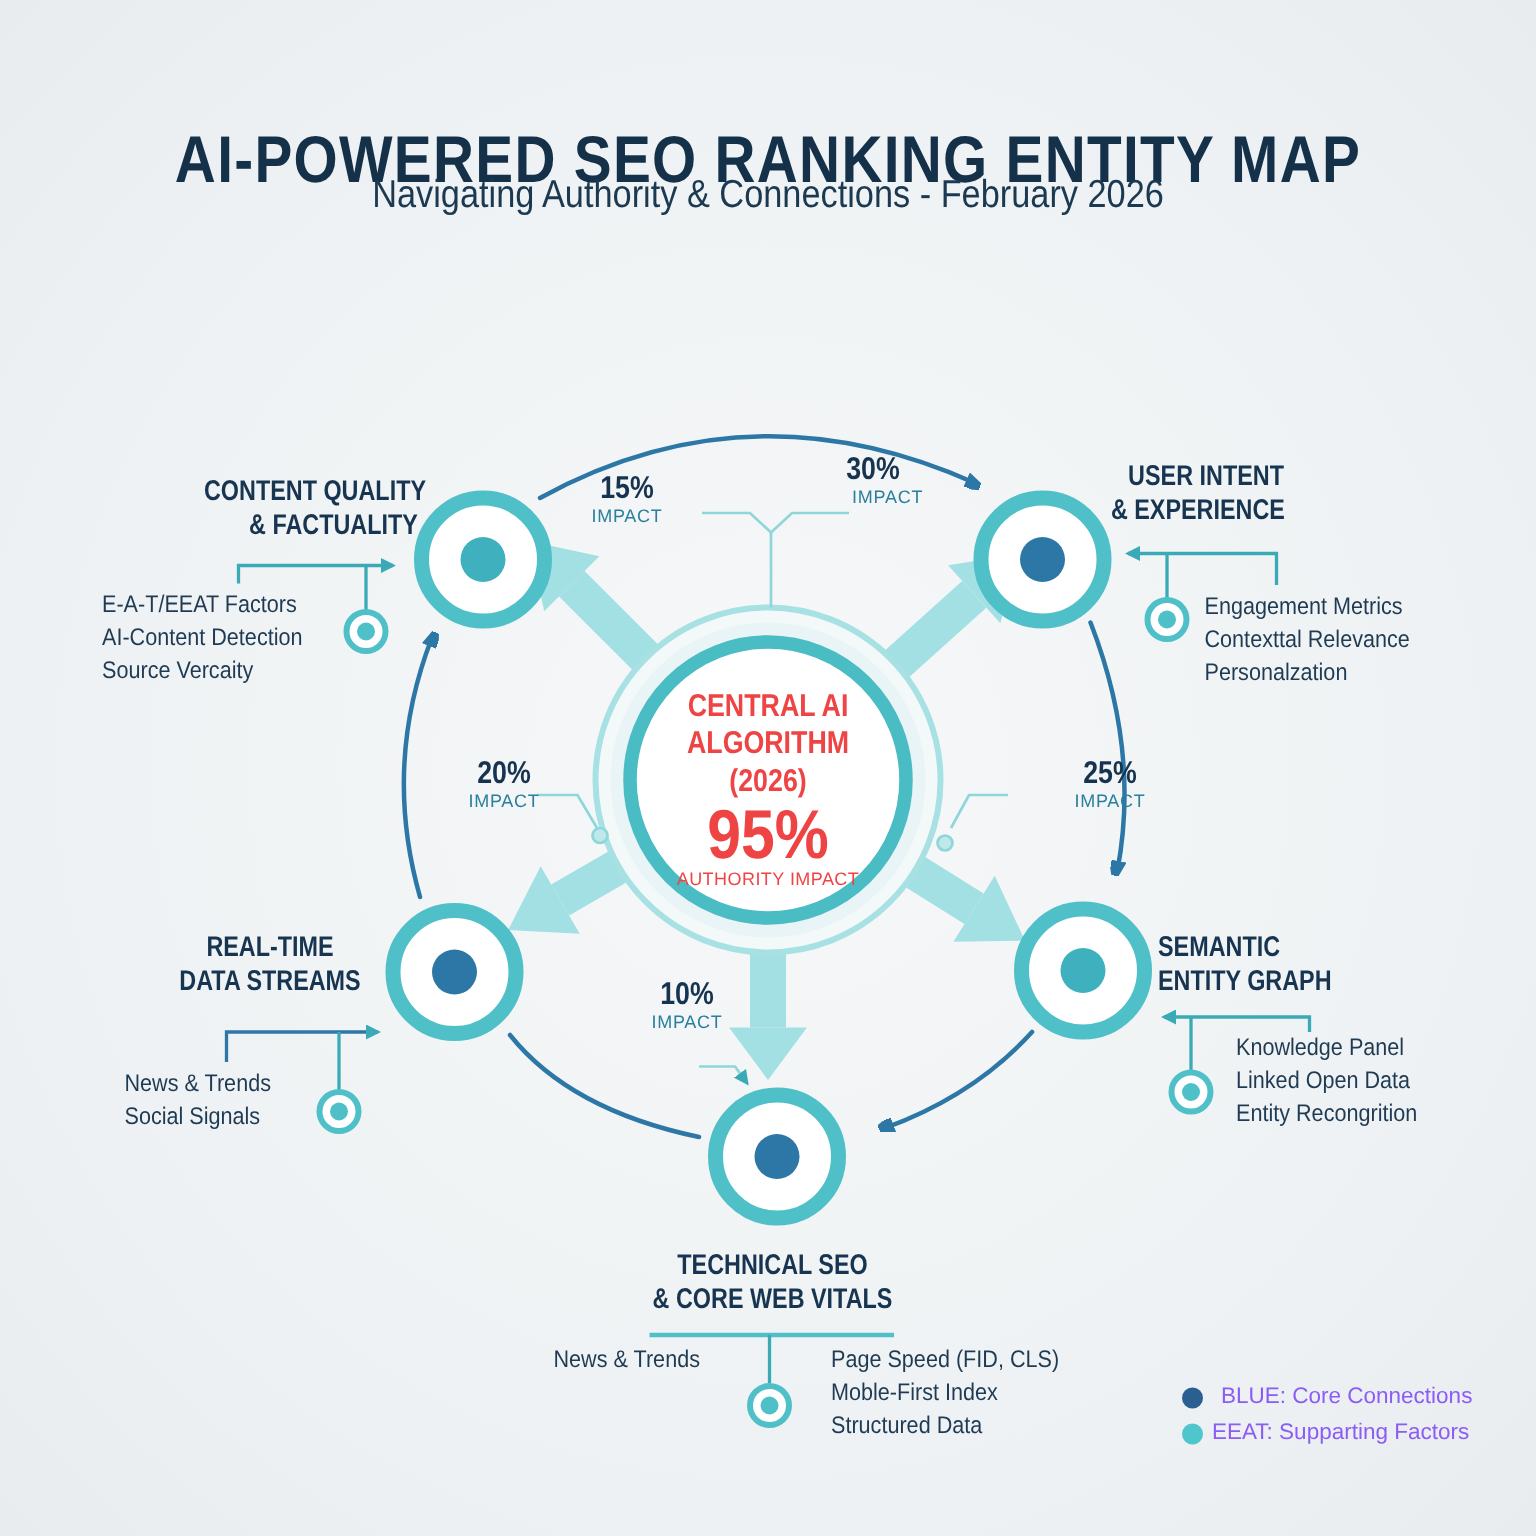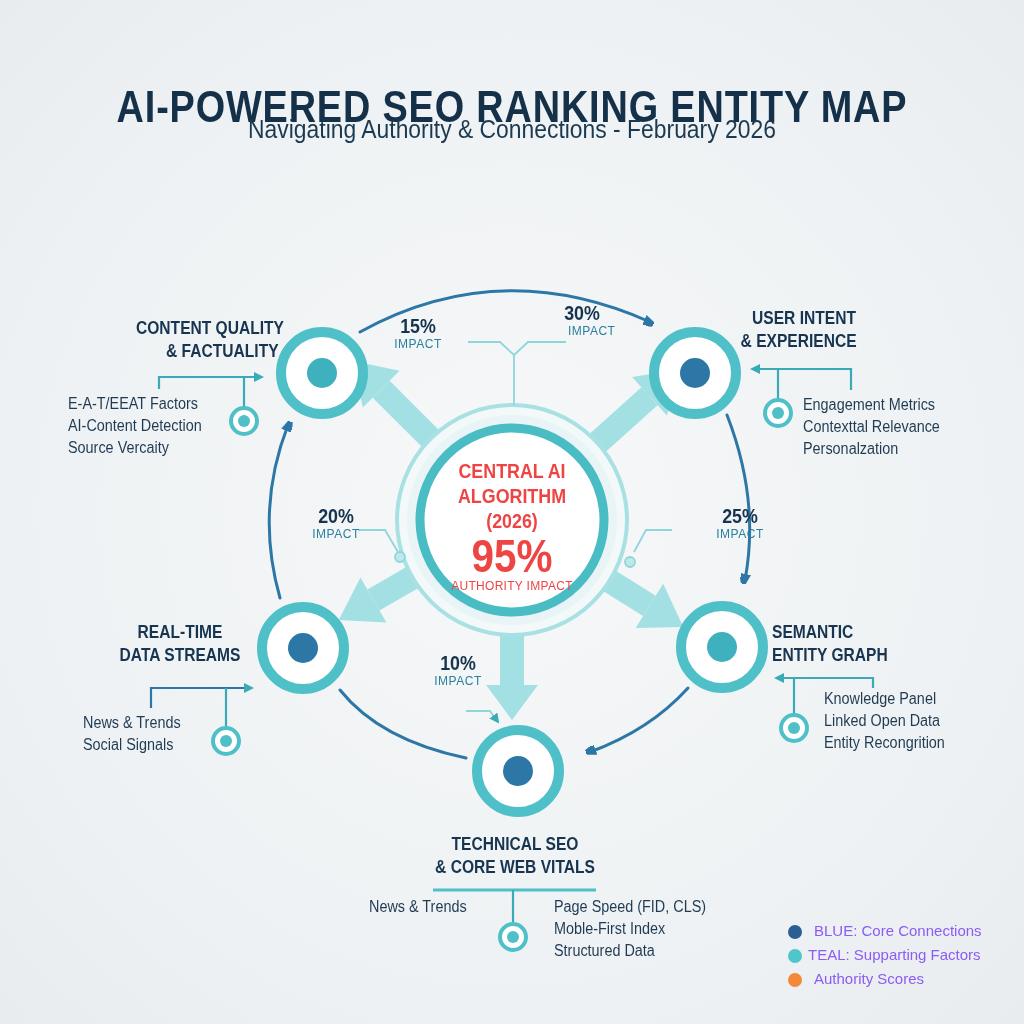--- a/index.html
+++ b/index.html
@@ -247,19 +247,15 @@
   <div>Structured Data</div>
 </div>
 
 <div class="abs" style="left:788px; top:915px;">
   <div class="legend-row">
     <span class="legend-dot" style="background:#2b5f92;"></span>
     <span>BLUE: Core Connections</span>
   </div>
   <div class="legend-row">
     <span class="legend-dot" style="background:#4fc6cb; margin-right:6px;"></span>
-    <span>TEAL: Supparting Factors</span>
+    <span>EEAT: Supparting Factors</span>
   </div>
-  <div class="legend-row">
-    <span class="legend-dot" style="background:#f28a3a;"></span>
-    <span>Authority Scores</span>
-  </div>
 </div>
 
 </body></html>

